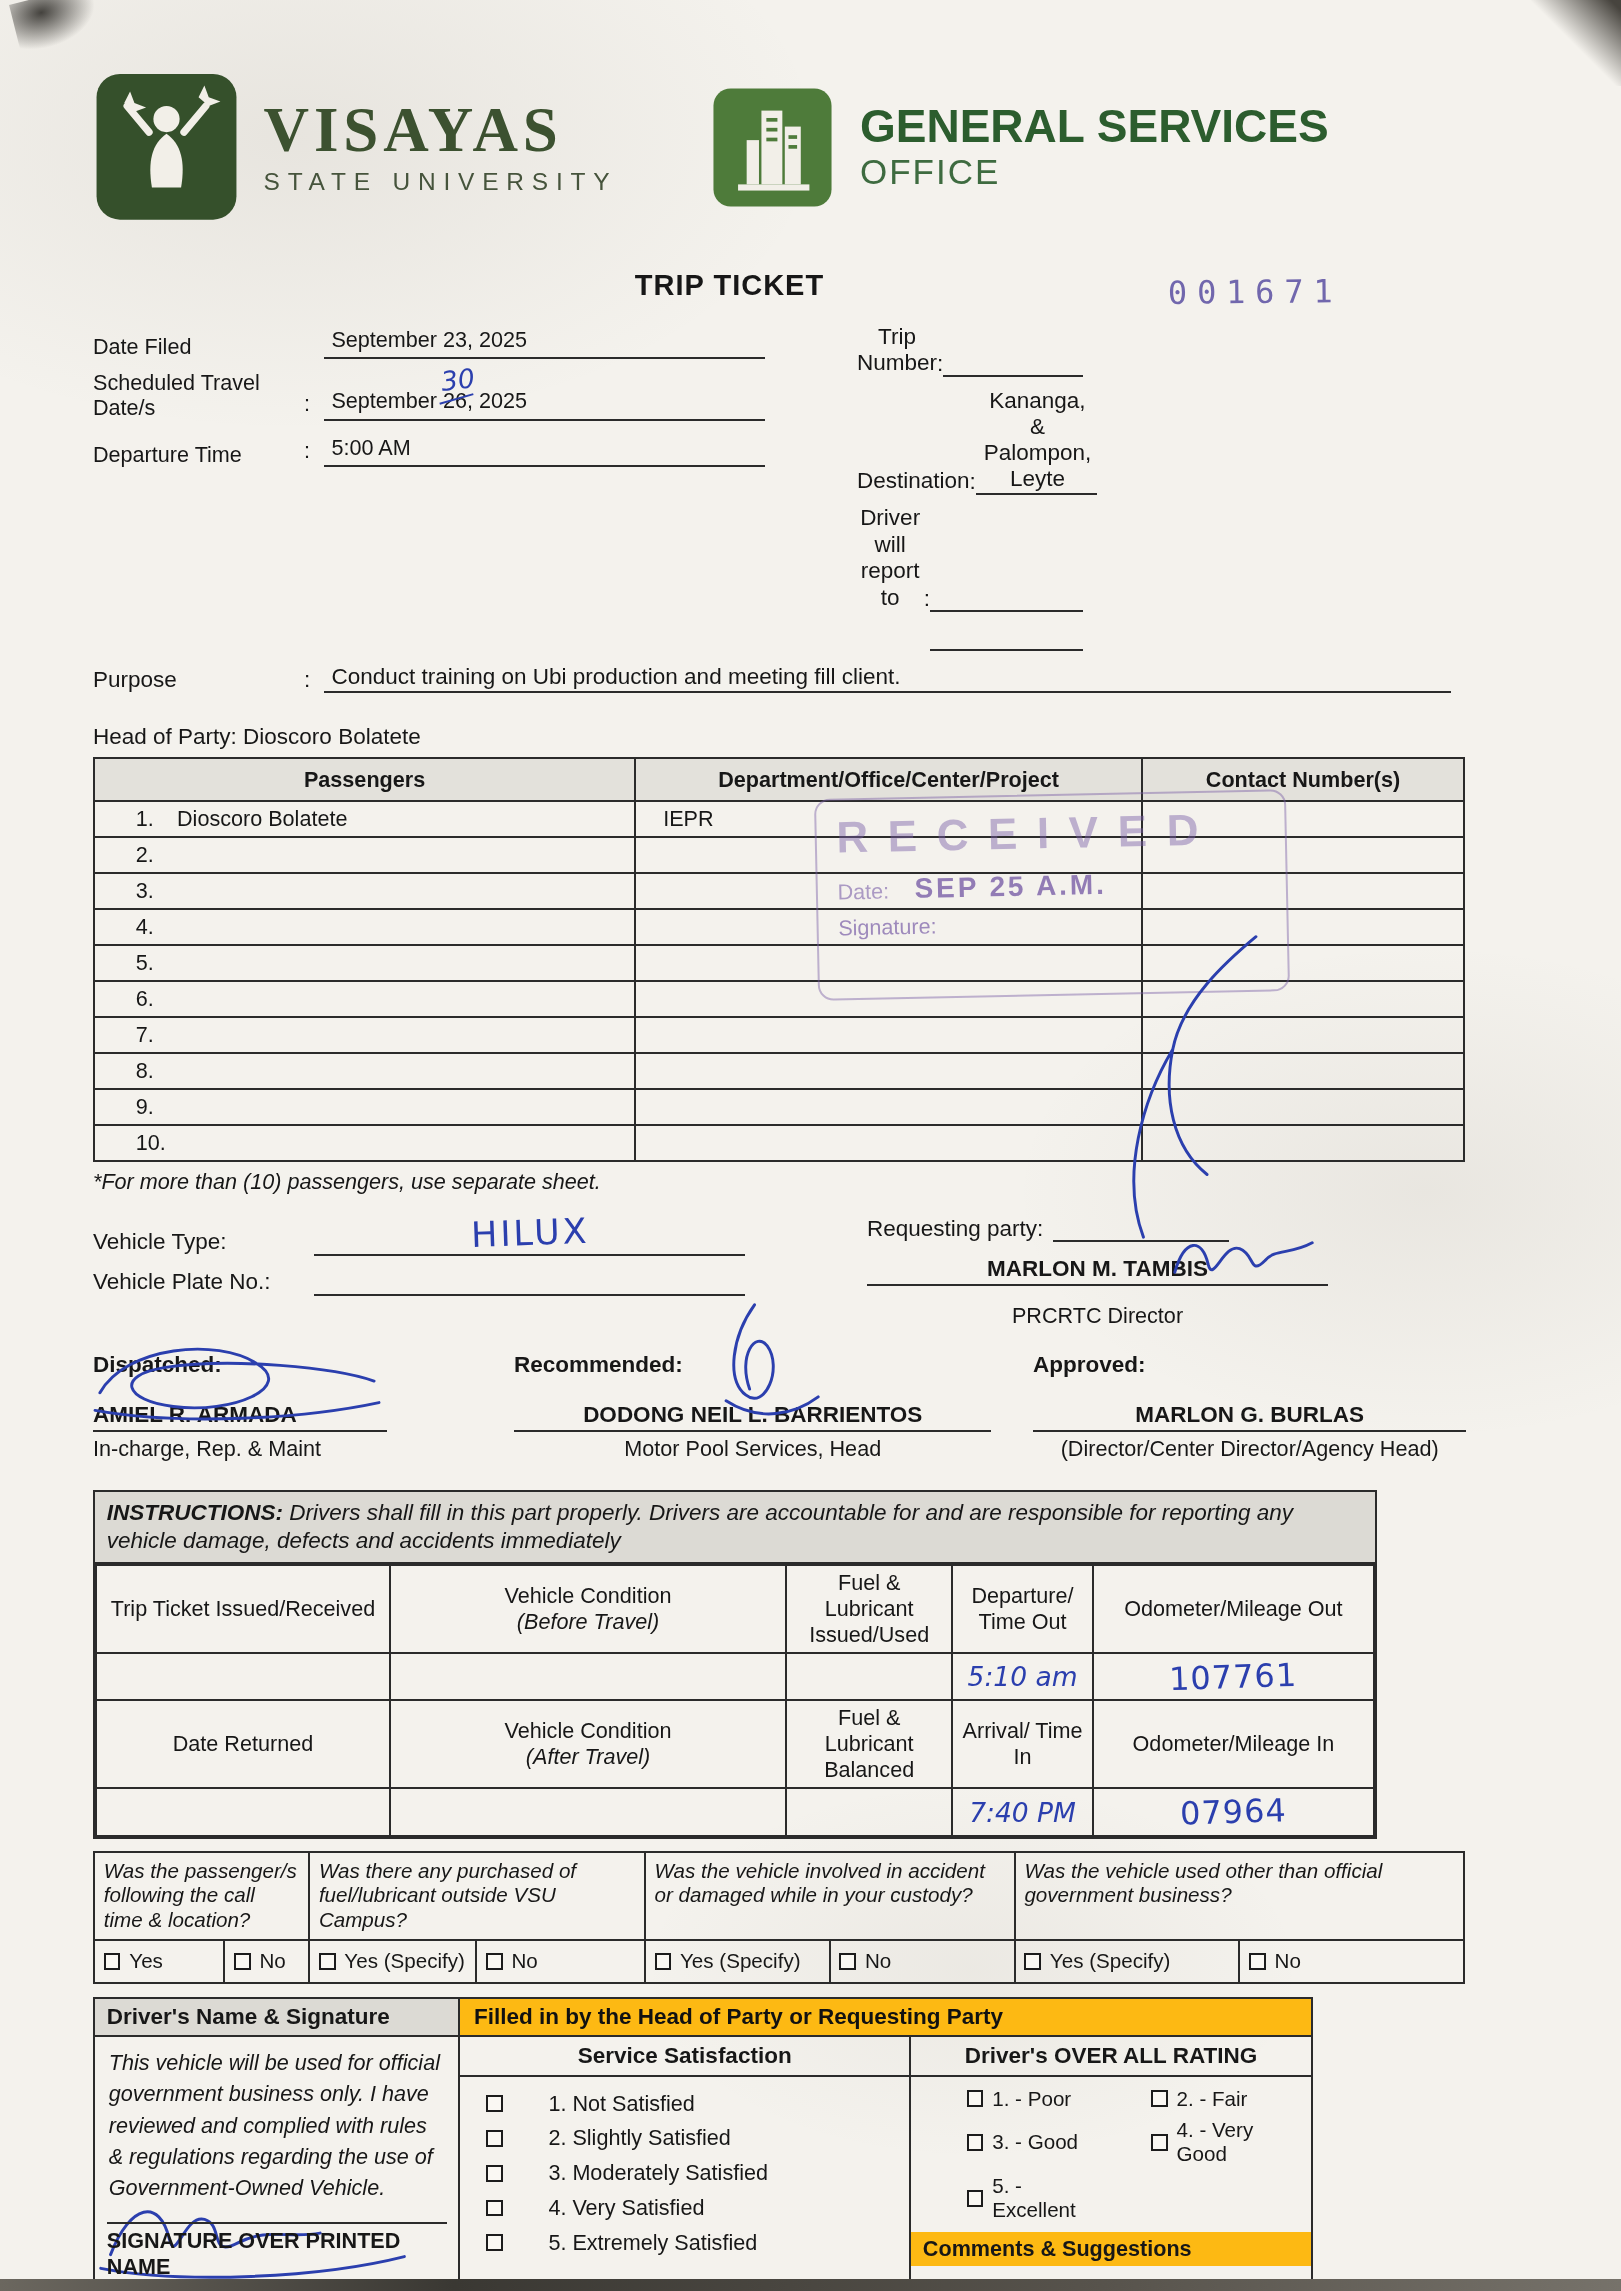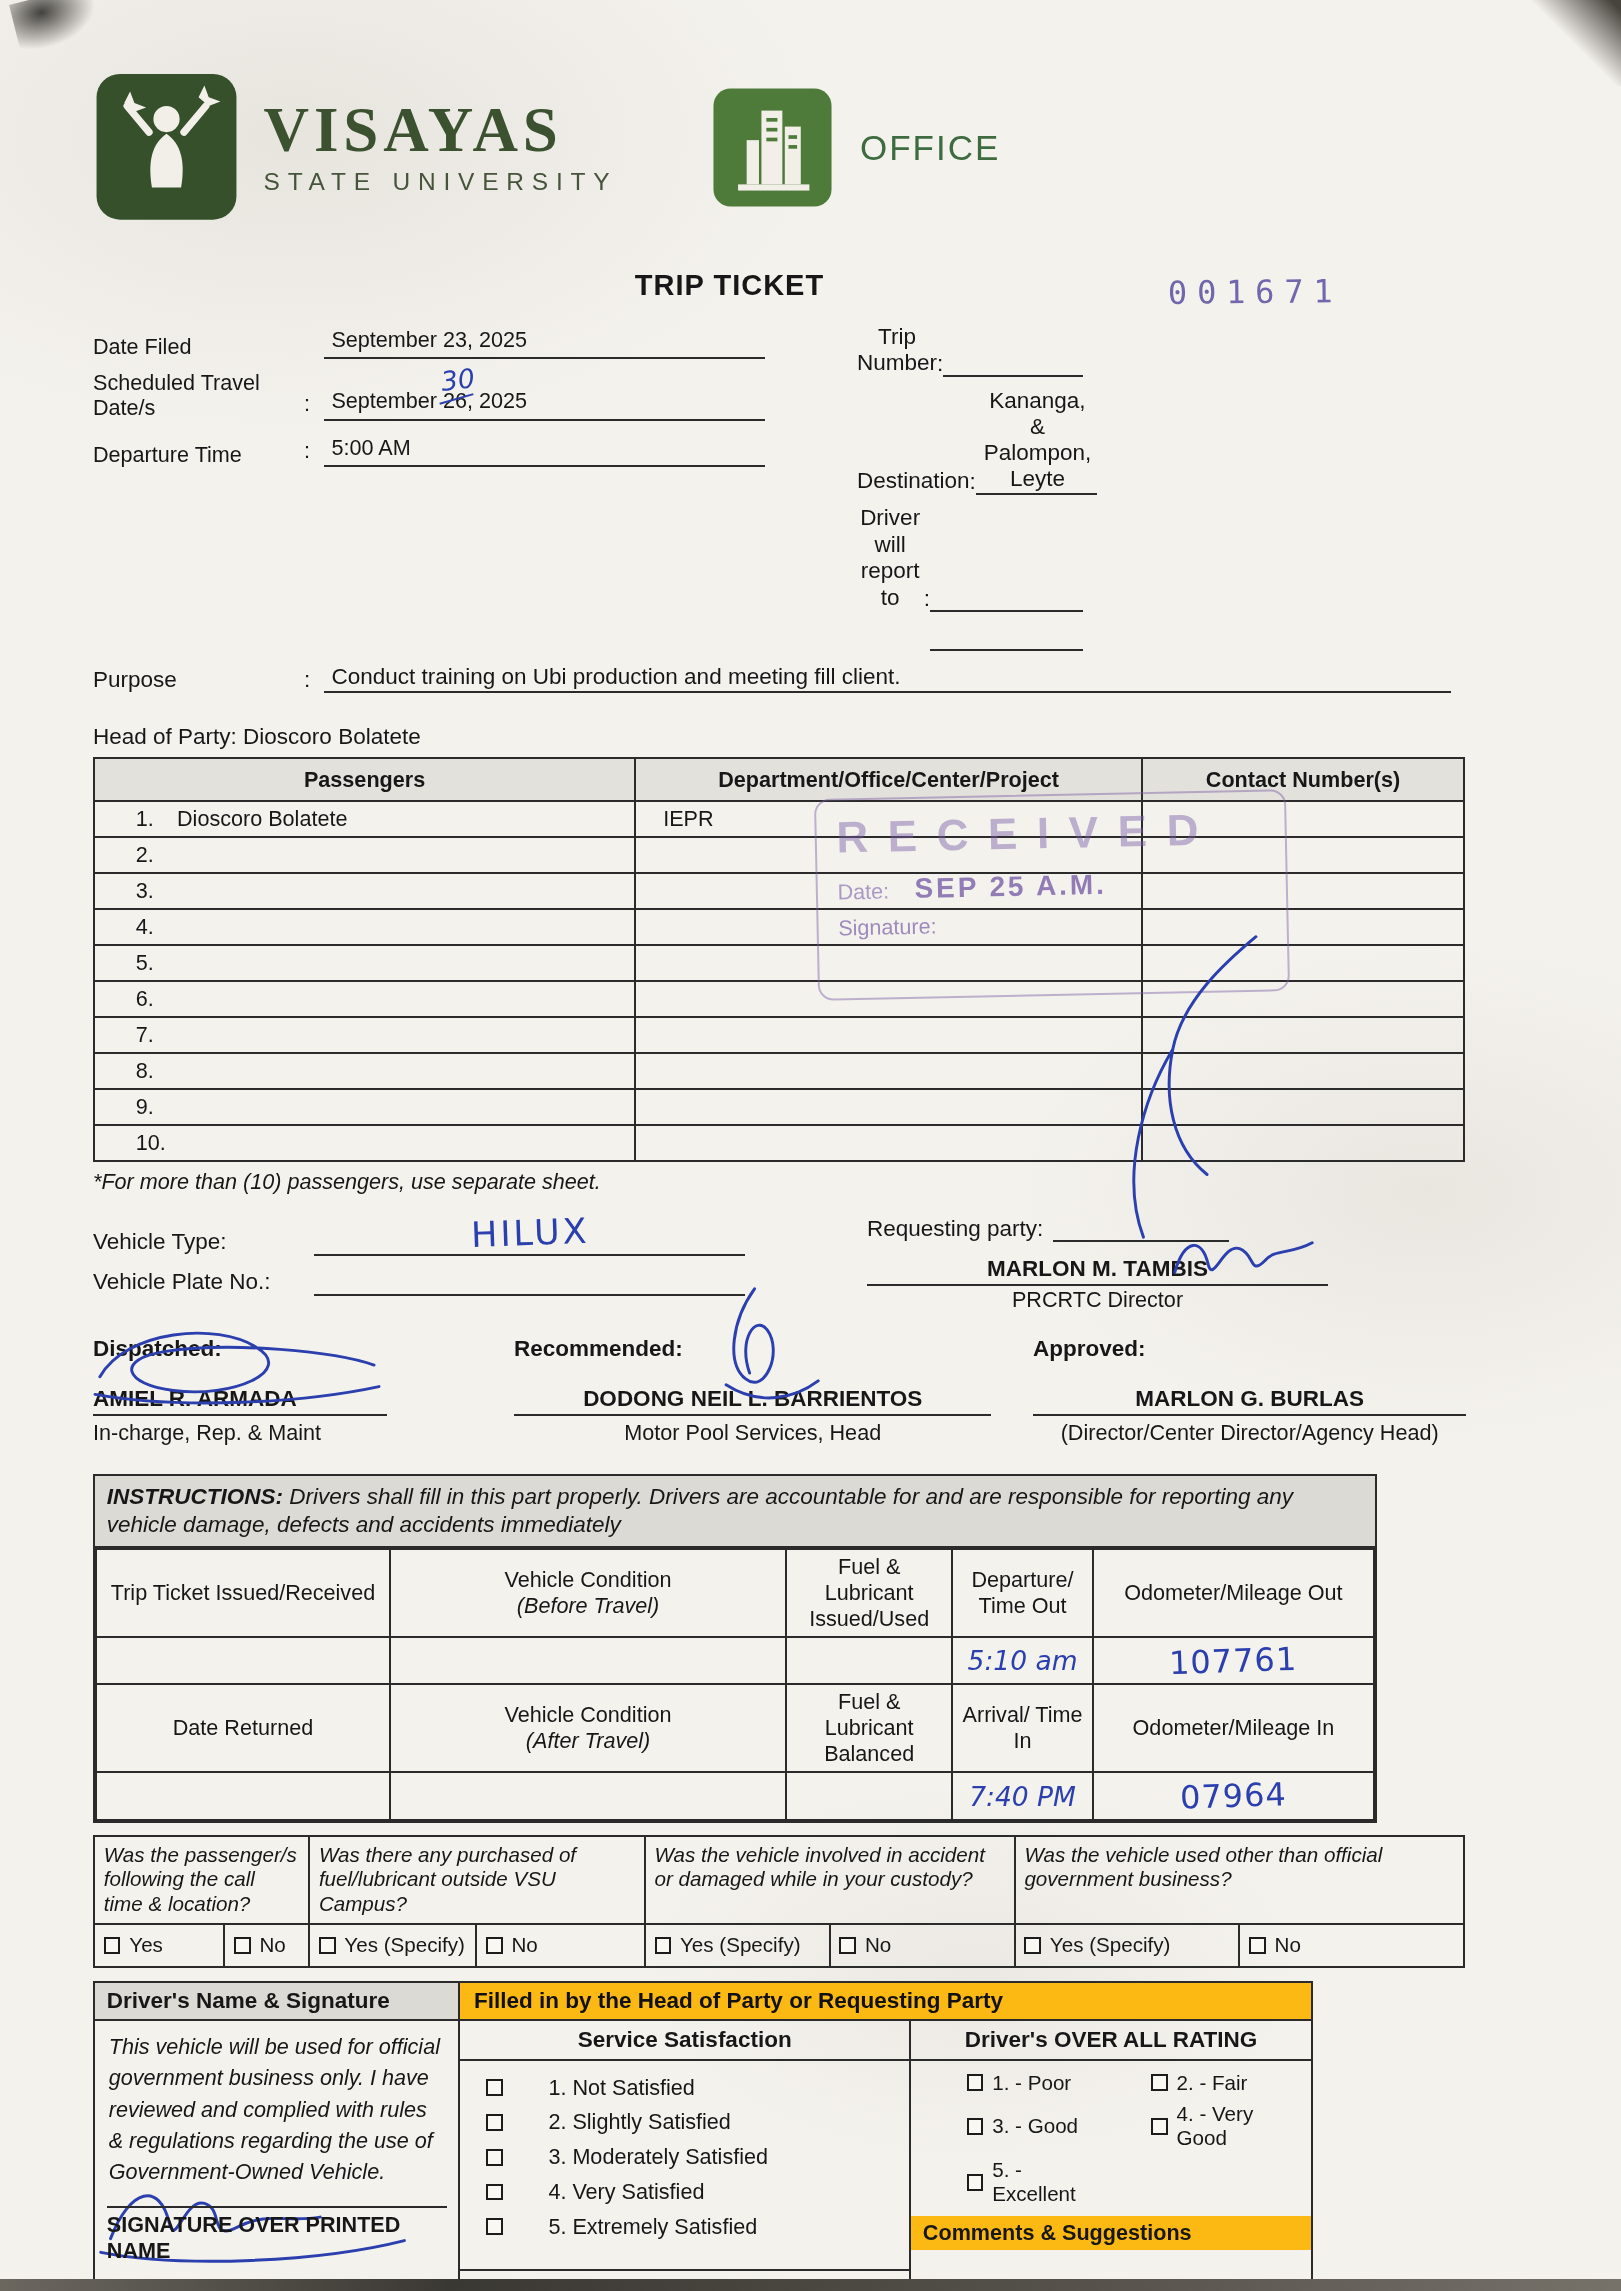--- a/index.html
+++ b/index.html
@@ -97,21 +97,21 @@
   
   .veh { display:grid; grid-template-columns:774px 1fr; margin-top:17.6px; font-size:22.5px; }
   .vlabel { width:221px; }
   .center-val { text-align:center; }
   .hand-caps { font-size:35px; letter-spacing:2.9px; transform:rotate(-2deg); font-style:normal; }
   .req-row1 { display:flex; align-items:flex-end; }
   .req-row1 .lbl { margin-right:9.8px; }
   .req-name-wrap { position:relative; margin-top:13.7px; width:461px; }
   .req-name { font-weight:bold; text-align:center; border-bottom:2px solid #2b2b2b;
     padding-bottom:2px; }
-  .req-title { text-align:center; font-size:21.6px; margin-top:1px; }
+  .req-title { text-align:center; font-size:21.6px; margin-top:17px; }
   .sig-tambis { right:5.9px; top:-33px; width:157px; height:71px; }
 
   
   .sigs { display:grid; grid-template-columns:421px 519px 1fr; margin-top:23.5px; font-size:22.5px; }
   .sig-col { position:relative; }
   .sig-label { font-weight:bold; }
   .sig-name { font-weight:bold; border-bottom:2px solid #2b2b2b; margin-top:23.5px;
     padding-bottom:2px; text-align:center; width:92%; }
   .sig-col.left .sig-name { text-align:left; width:294px; }
   .sig-caption { font-size:21.6px; margin-top:4.9px; text-align:center; width:92%; }
@@ -201,20 +201,21 @@
           <rect x="60" y="33" width="13" height="47" fill="#f2efe8"></rect>
           <rect x="29" y="44" width="10" height="36" fill="#f2efe8"></rect>
           <rect x="22" y="80" width="58" height="5" fill="#f2efe8"></rect>
           <rect x="45" y="26" width="9" height="3" fill="#4e7b3a"></rect>
           <rect x="45" y="34" width="9" height="3" fill="#4e7b3a"></rect>
           <rect x="45" y="42" width="9" height="3" fill="#4e7b3a"></rect>
           <rect x="63" y="40" width="7" height="3" fill="#4e7b3a"></rect>
           <rect x="63" y="48" width="7" height="3" fill="#4e7b3a"></rect>
         </svg>
         <div class="gso-words">
+          <div class="gso-name">GENERAL SERVICES</div>
           <div class="gso-sub">OFFICE</div>
         </div>
       </div>
     </header>
 
     <div class="title-row">
       <div class="doc-title">TRIP TICKET</div>
       <div class="ticket-no">001671</div>
     </div>
 

